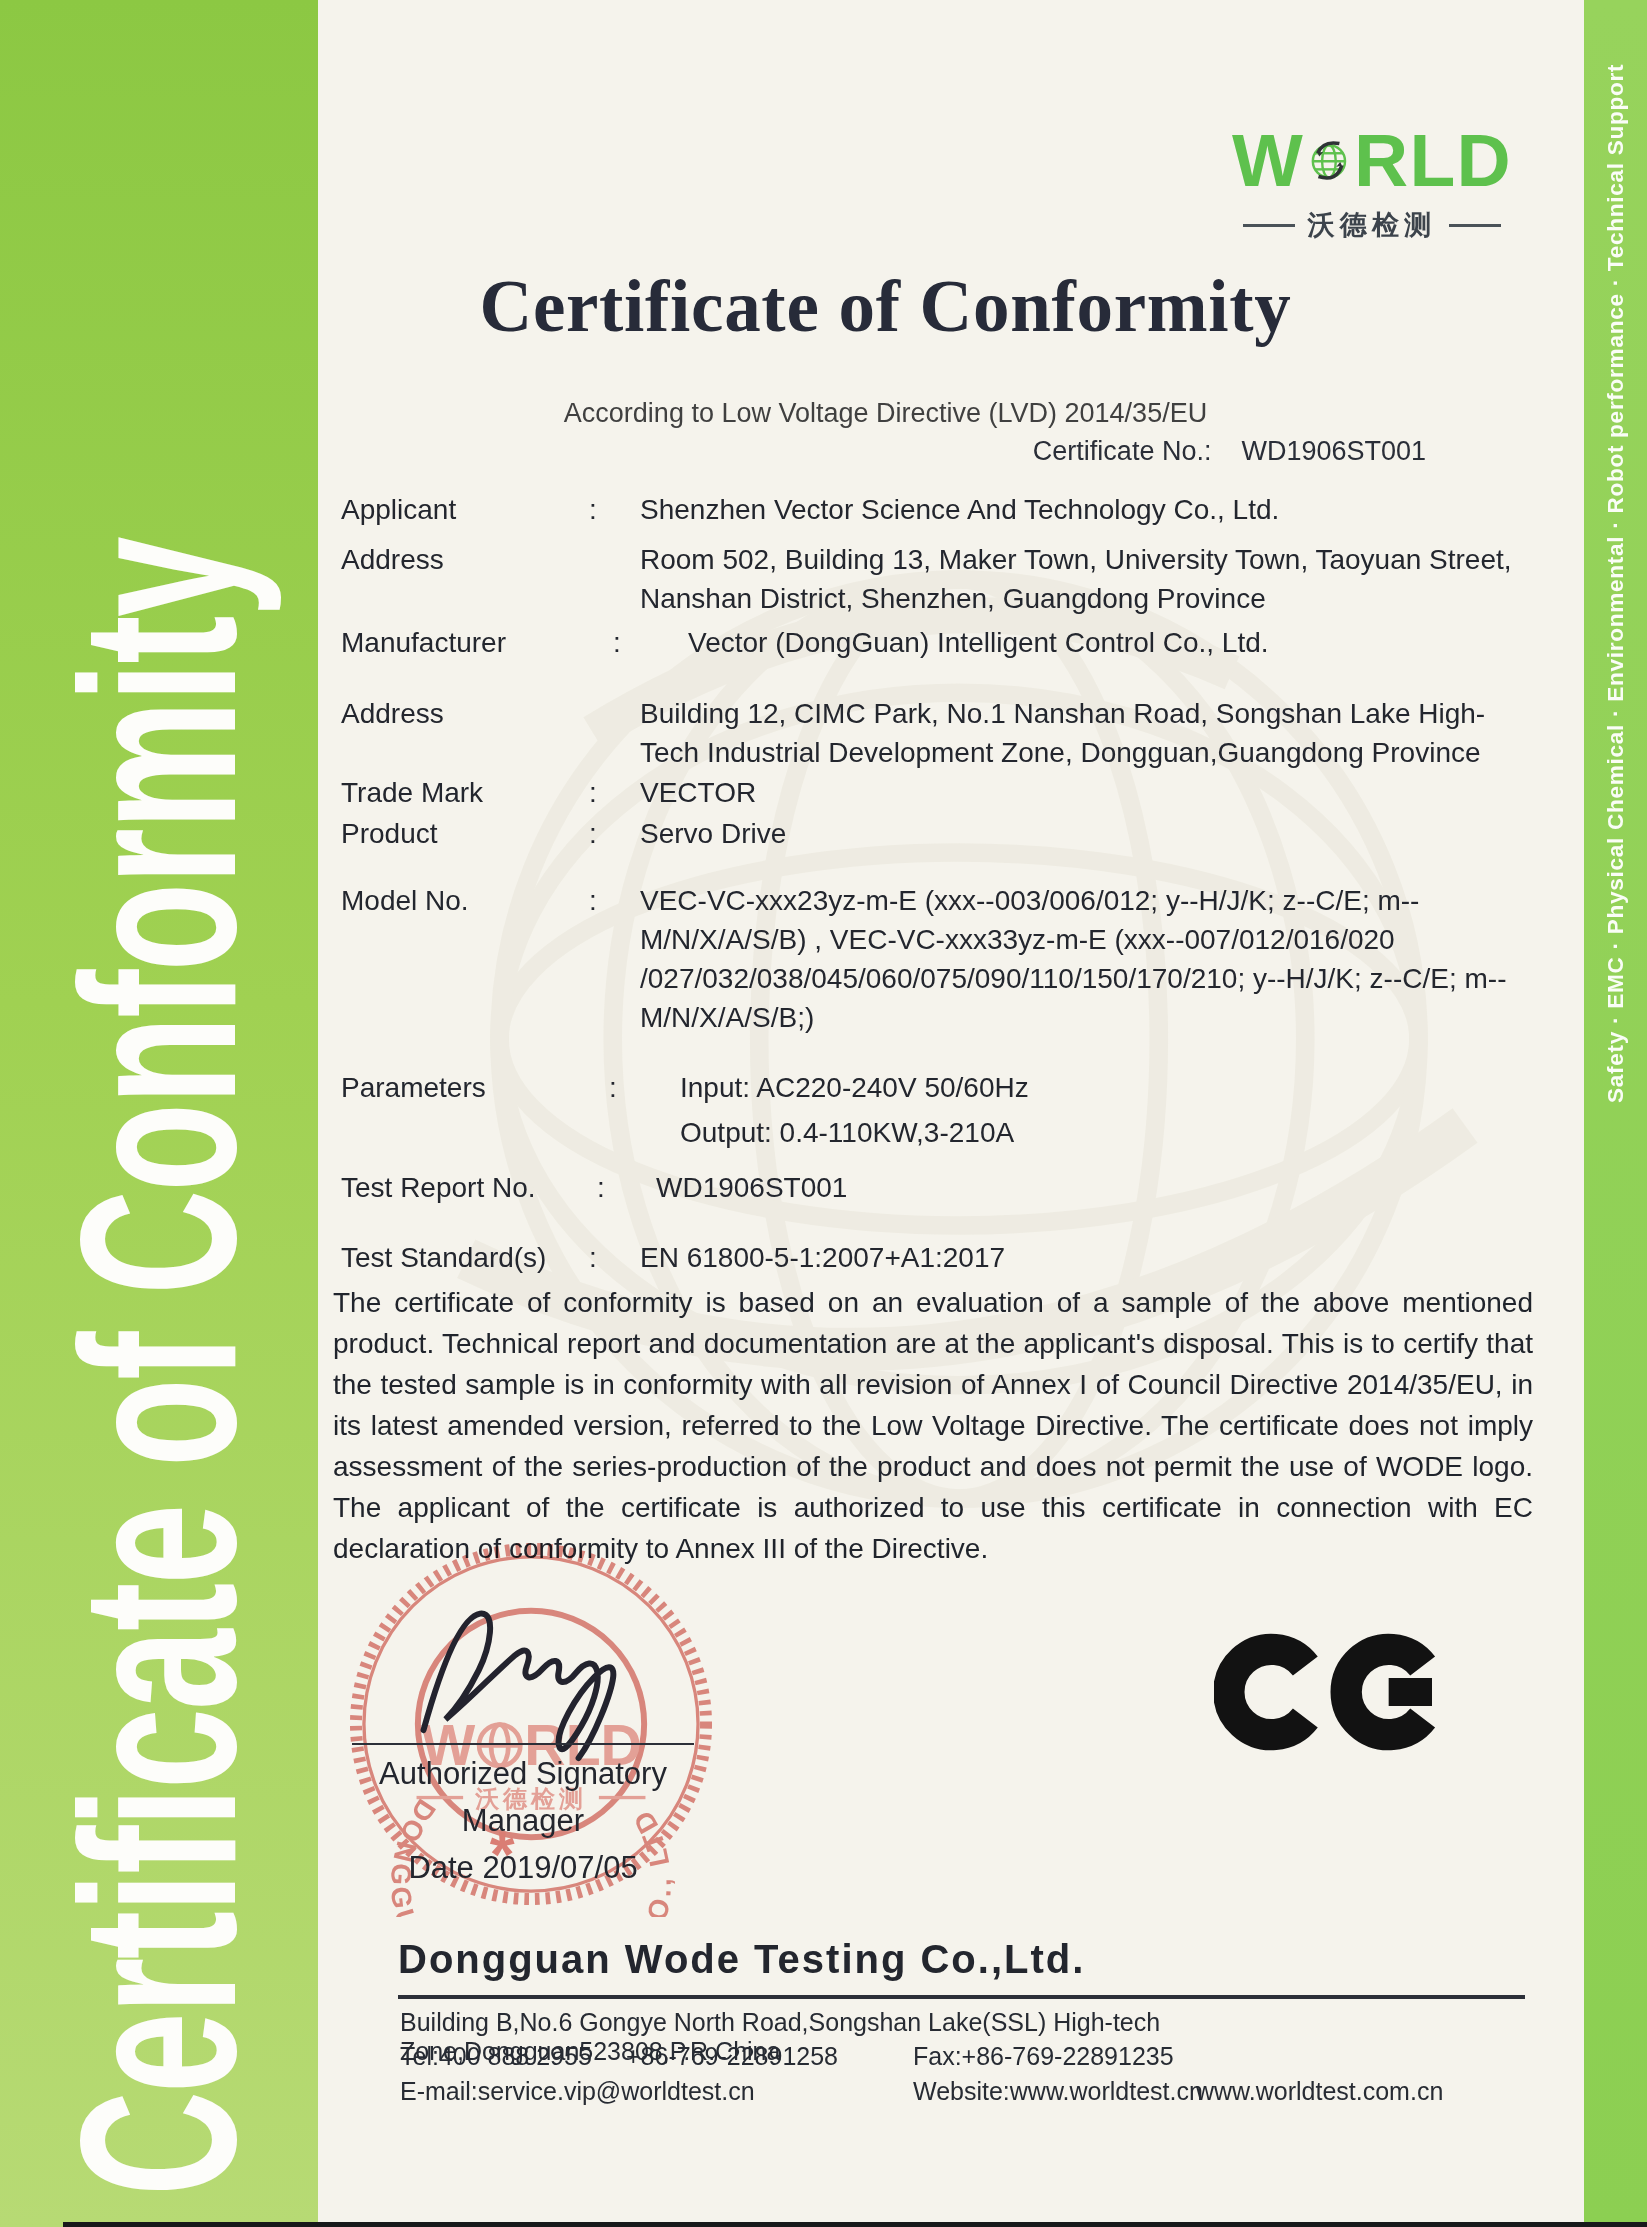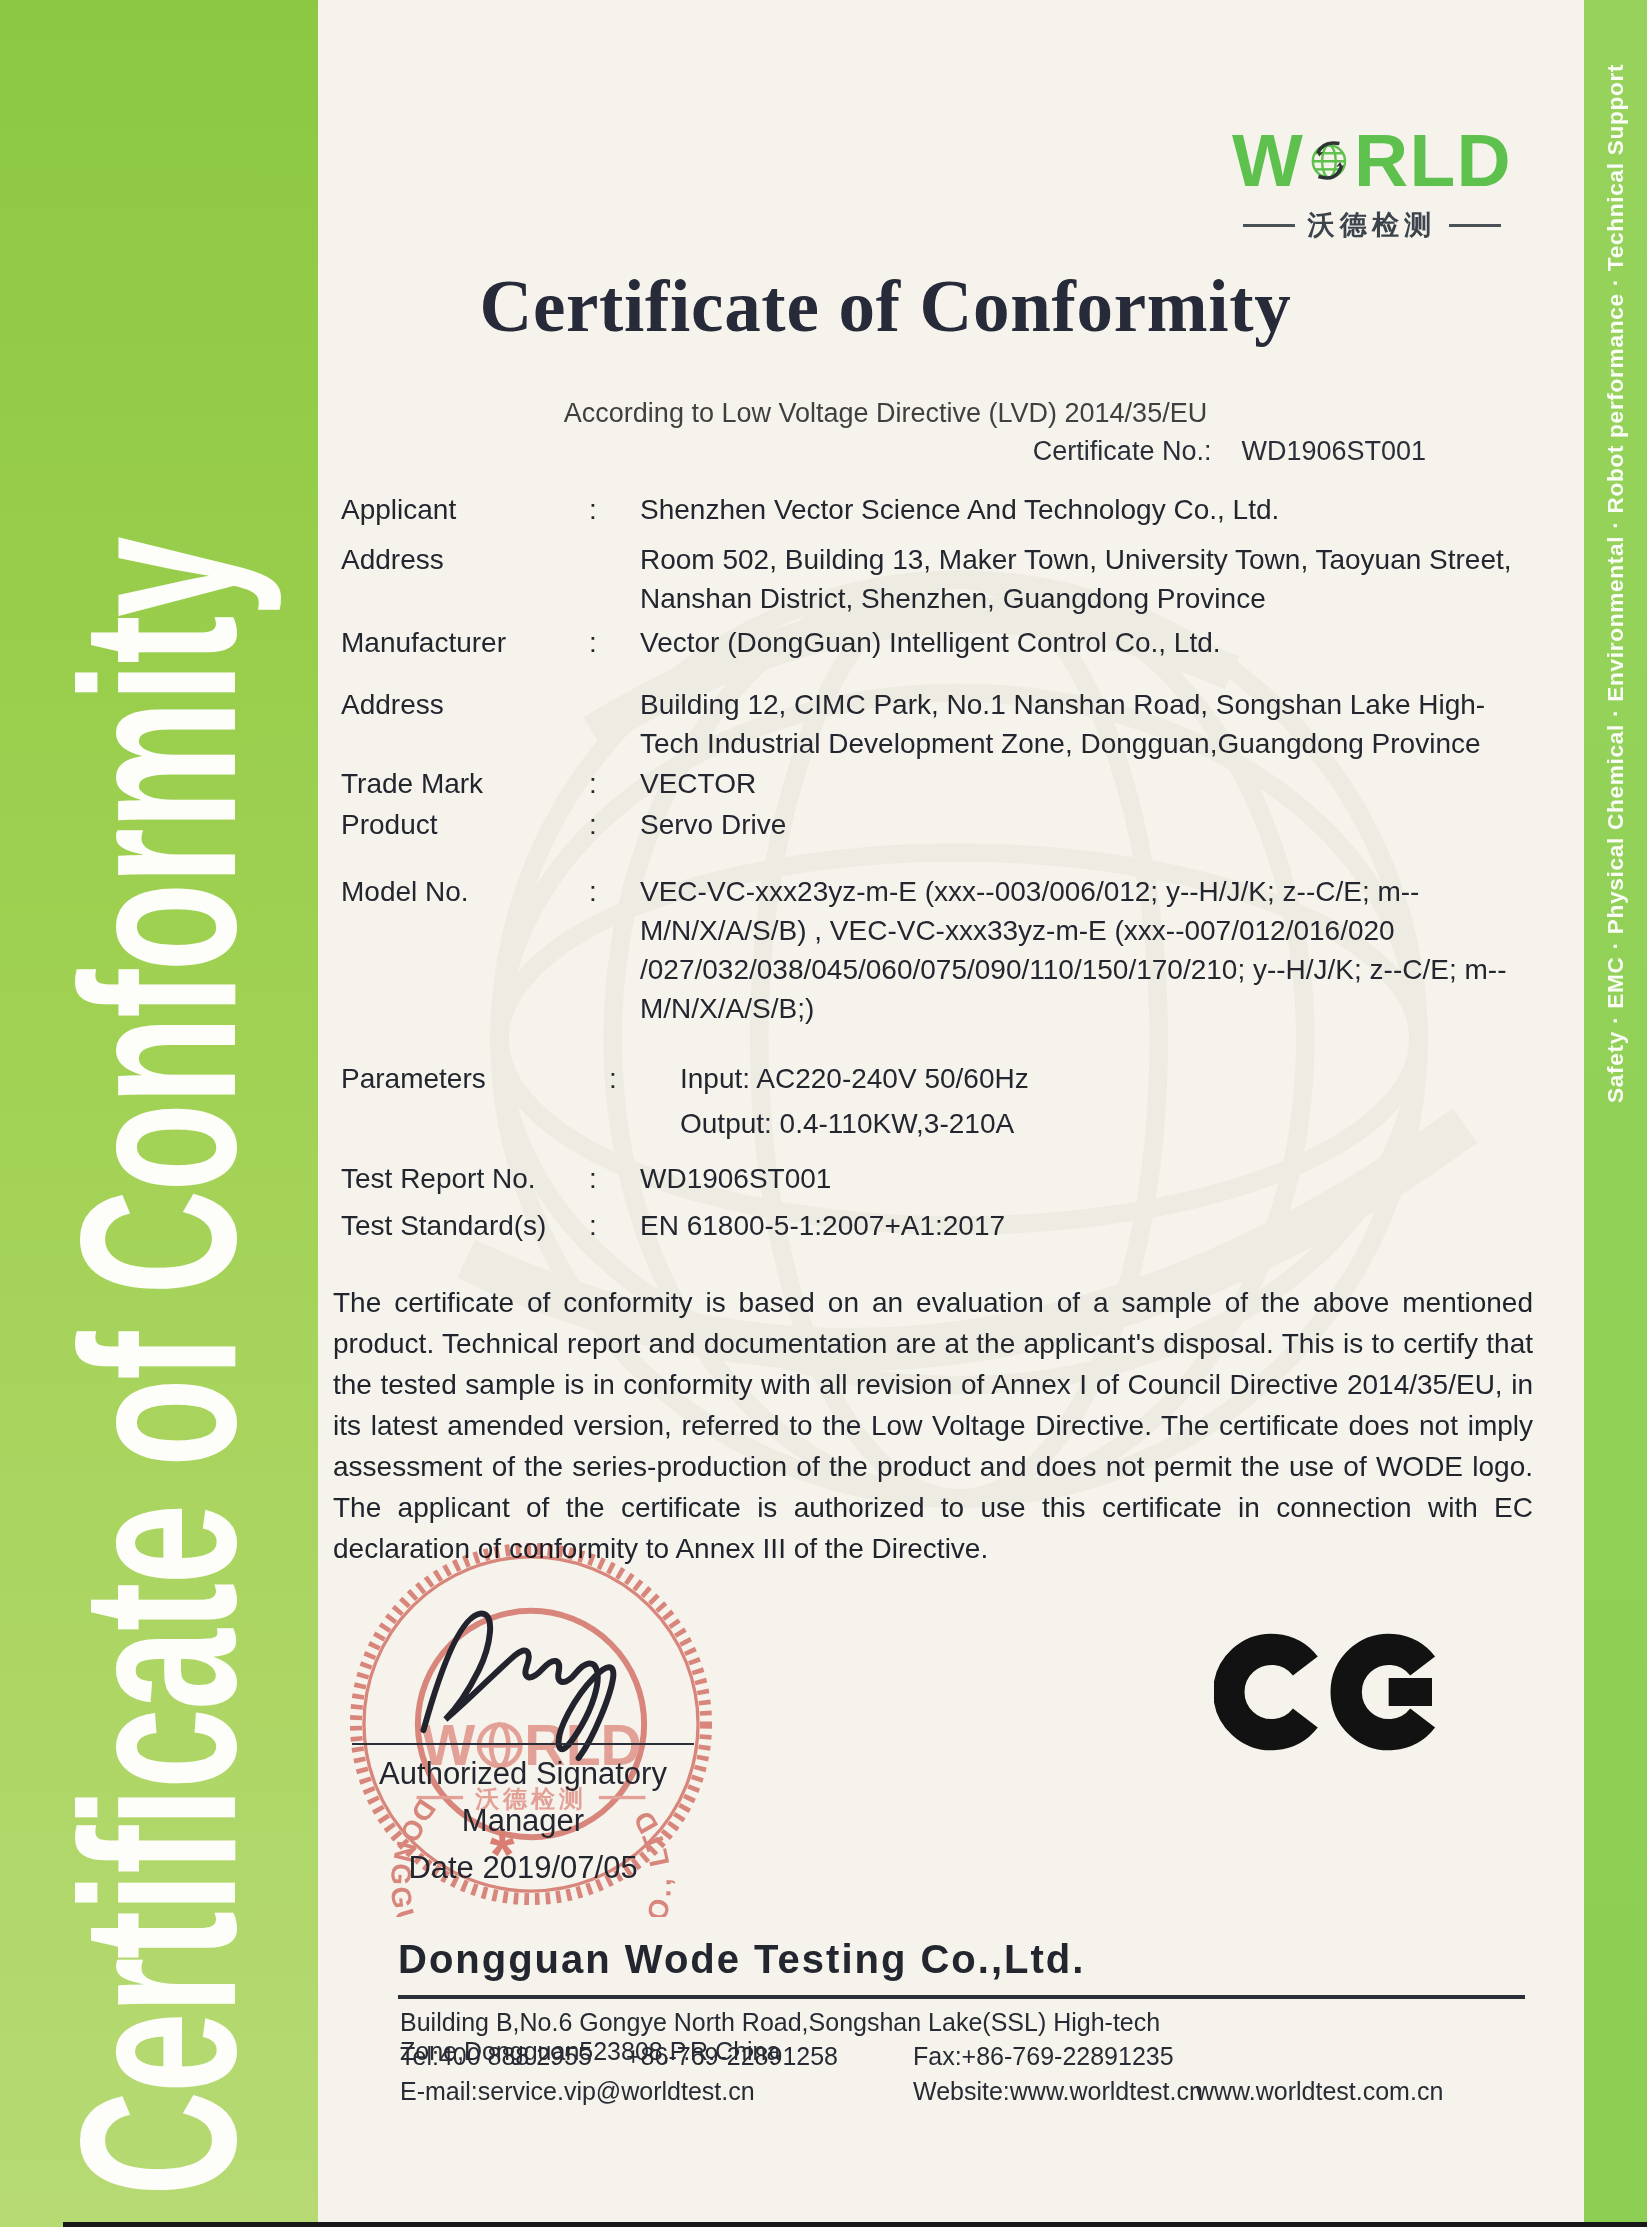--- a/index.html
+++ b/index.html
@@ -63,27 +63,27 @@
   }
   .certno .cv{margin-left:22.6px;}
   
   .fields{position:absolute; left:341px; top:490px; width:1196px; font-size:28px; line-height:39px;}
   .frow{display:flex; align-items:flex-start;}
   .flabel{width:248px; flex:none;}
   .fcolon{width:51px; flex:none;}
   .fvalue{flex:1;}
   .m-applicant{margin-bottom:10.7px;}
   .m-address1{margin-bottom:5.3px;}
-  .m-manufacturer{margin-bottom:23px;}
+  .m-manufacturer{margin-bottom:32px;gap:24px;}
   .m-address2{margin-bottom:1.3px;}
   .m-trademark{margin-bottom:1.3px;}
   .m-product{margin-bottom:28px;}
   .m-modelno{margin-bottom:31px;}
   .m-parameters{margin-bottom:16px;gap:20px;}
-  .m-testreport{margin-bottom:8px;}
+  .m-testreport{margin-bottom:31px;gap:8px;}
   .pline2{margin-top:6px;}
   
   .bodytext{
     position:absolute; left:333px; top:1282px; width:1200px;
     font-size:28px; line-height:41px; text-align:justify; color:#20242c;
   }
   
   .stamp{position:absolute; left:338px; top:1531px; mix-blend-mode:multiply; opacity:.88;}
   .signature{position:absolute; left:400px; top:1577px;}
   .sigblock{

